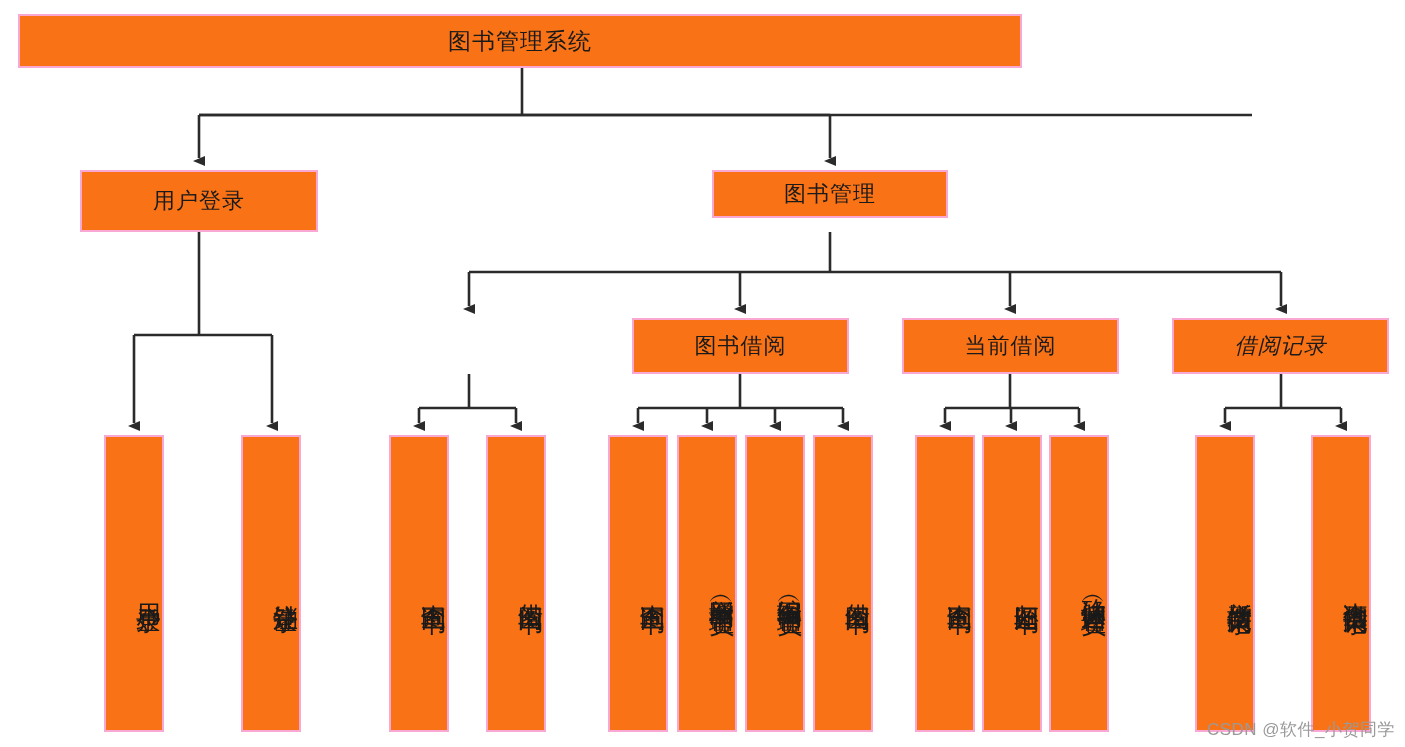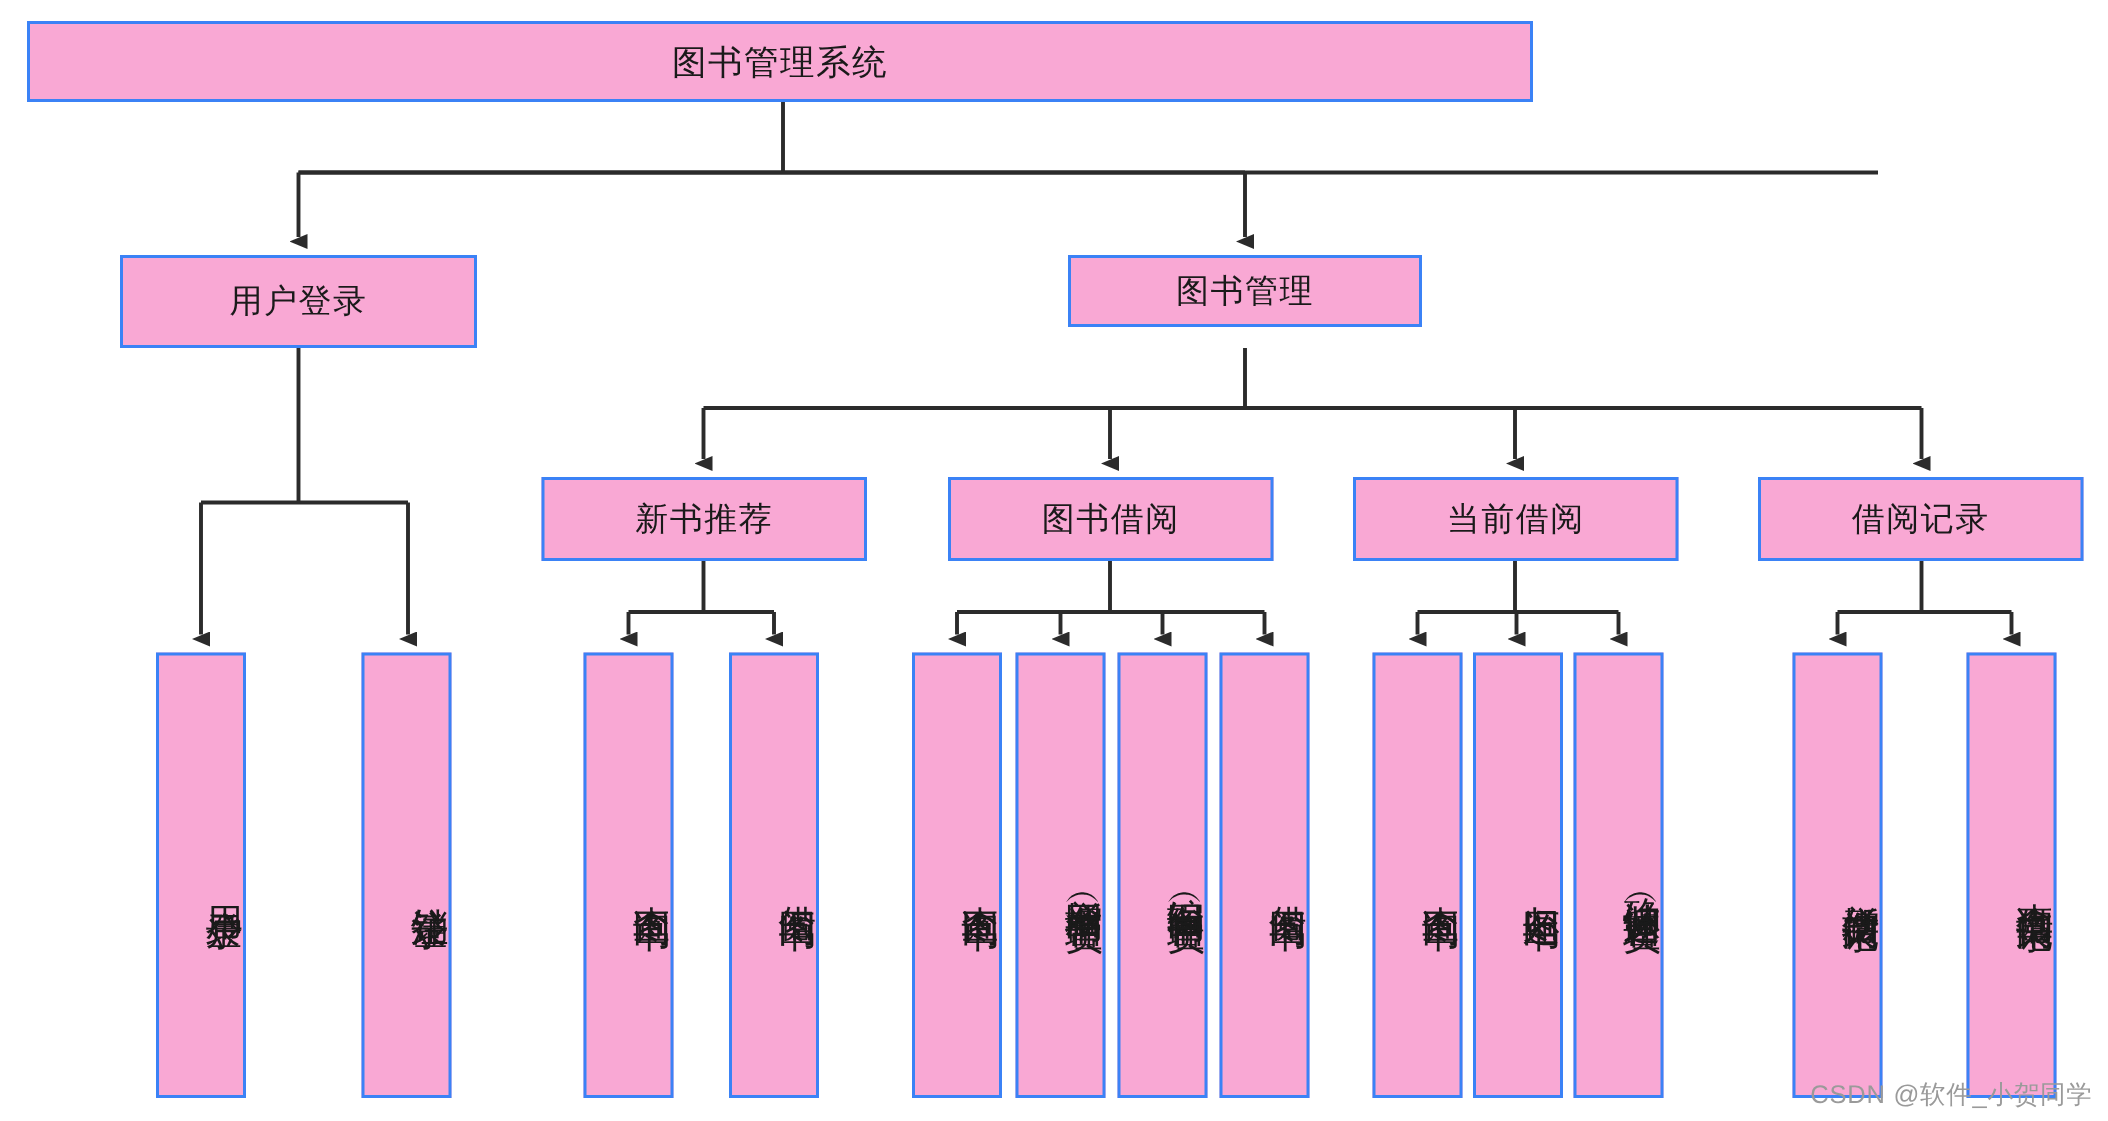--- a/index.html
+++ b/index.html
@@ -21,22 +21,22 @@
     position: absolute;
     left: 0;
     top: 0;
     width: 1405px;
     height: 747px;
     pointer-events: none;
   }
   .node {
     position: absolute;
     box-sizing: border-box;
-    border: 2px solid #3b82f6;
-    background: #f9a8d4;
+    border: 2px solid #f9a8d4;
+    background: #f97316;
     display: flex;
     align-items: center;
     justify-content: center;
     color: #1a1a1a;
   }
   .node.horiz {
     font-size: 22px;
     letter-spacing: 1px;
     white-space: nowrap;
   }
@@ -119,24 +119,23 @@
       <path d="M1225,408 L1225,423" marker-end="url(#arrow)"></path>
       <path d="M1341,408 L1341,423" marker-end="url(#arrow)"></path>
     </g>
   </svg>
 
   <div class="node horiz root" style="left: 18px; top: 14px; width: 1004px; height: 54px;">图书管理系统</div>
 
   <div class="node horiz" style="left: 80px; top: 170px; width: 238px; height: 62px;">用户登录</div>
   <div class="node horiz" style="left: 712px; top: 170px; width: 236px; height: 48px;">图书管理</div>
 
-  <div class="node horiz" style="left: 361px; top: 318px; width: 217px; height: 56px;">新书推荐</div>
   <div class="node horiz" style="left: 902px; top: 318px; width: 217px; height: 56px;">当前借阅</div>
   <div class="node horiz" style="left: 632px; top: 318px; width: 217px; height: 56px;">图书借阅</div>
-  <div class="node horiz" style="left: 1172px; top: 318px; width: 217px; height: 56px;">借阅记录</div>
+  <div class="node horiz" style="left: 1172px; top: 318px; width: 217px; height: 56px; font-style: italic;">借阅记录</div>
 
   <div class="node vert" style="left: 104px; top: 435px; width: 60px; height: 297px;">用户登录</div>
   <div class="node vert" style="left: 241px; top: 435px; width: 60px; height: 297px;">注销登录</div>
   <div class="node vert" style="left: 389px; top: 435px; width: 60px; height: 297px;">查询图书</div>
   <div class="node vert" style="left: 486px; top: 435px; width: 60px; height: 297px;">借阅图书</div>
   <div class="node vert" style="left: 608px; top: 435px; width: 60px; height: 297px;">查询图书</div>
   <div class="node vert" style="left: 677px; top: 435px; width: 60px; height: 297px;">新增图书（管理员）</div>
   <div class="node vert" style="left: 745px; top: 435px; width: 60px; height: 297px;">编辑图书（管理员）</div>
   <div class="node vert" style="left: 813px; top: 435px; width: 60px; height: 297px;">借阅图书</div>
   <div class="node vert" style="left: 915px; top: 435px; width: 60px; height: 297px;">查询图书</div>

